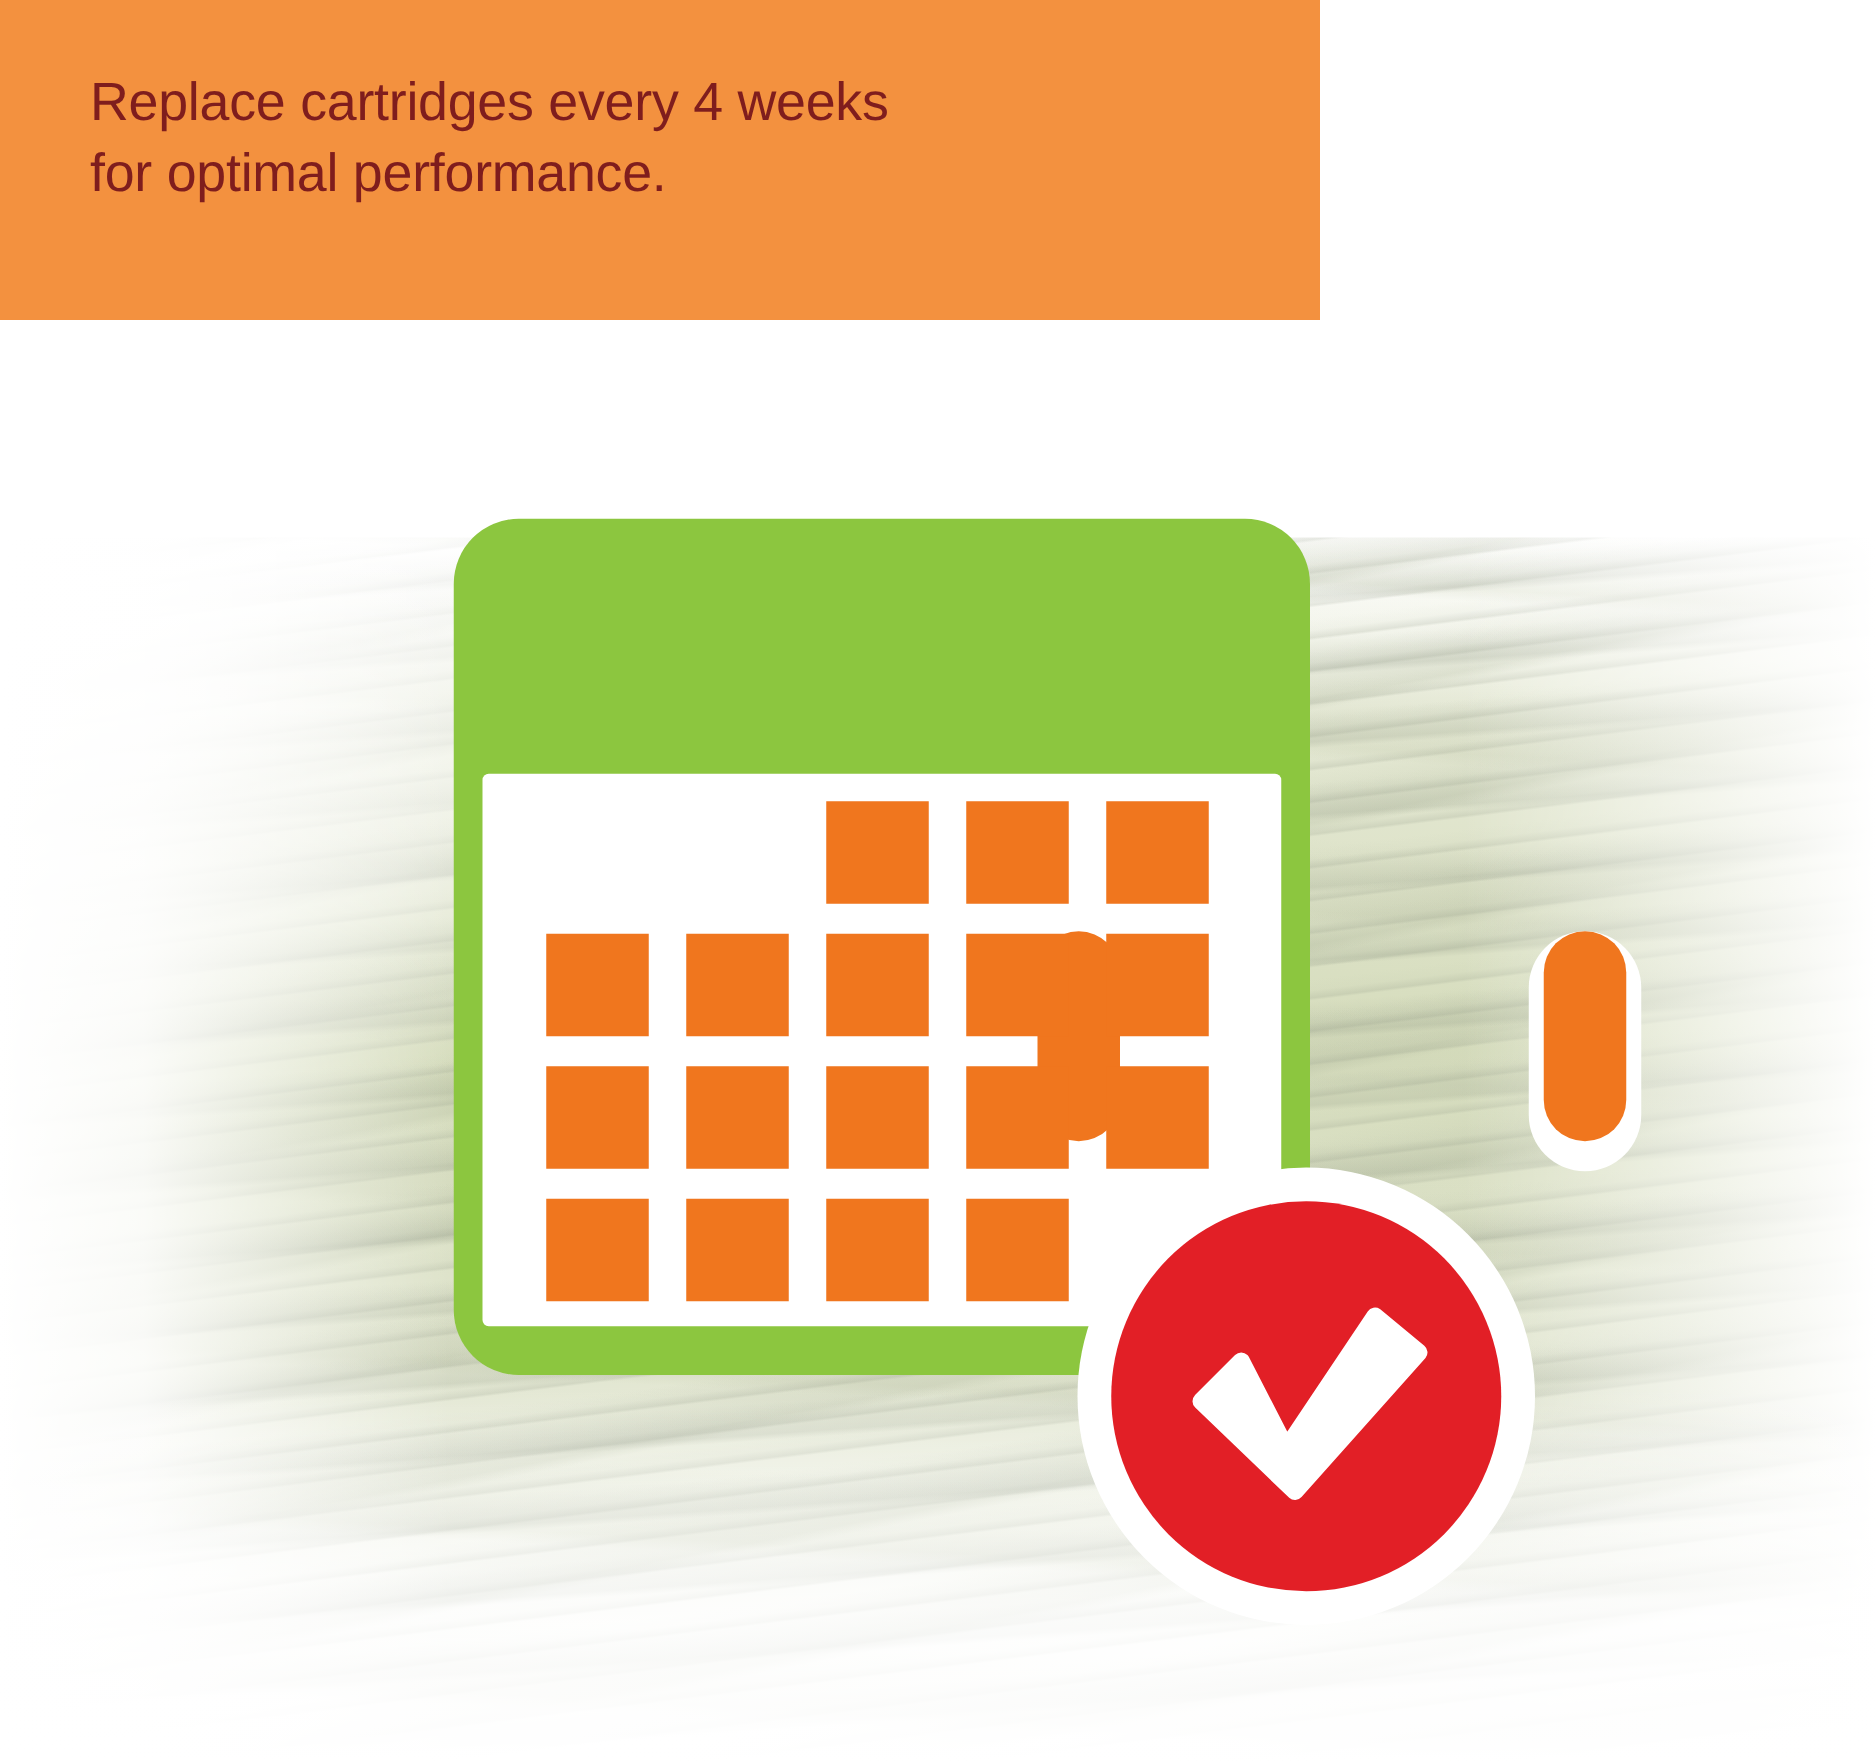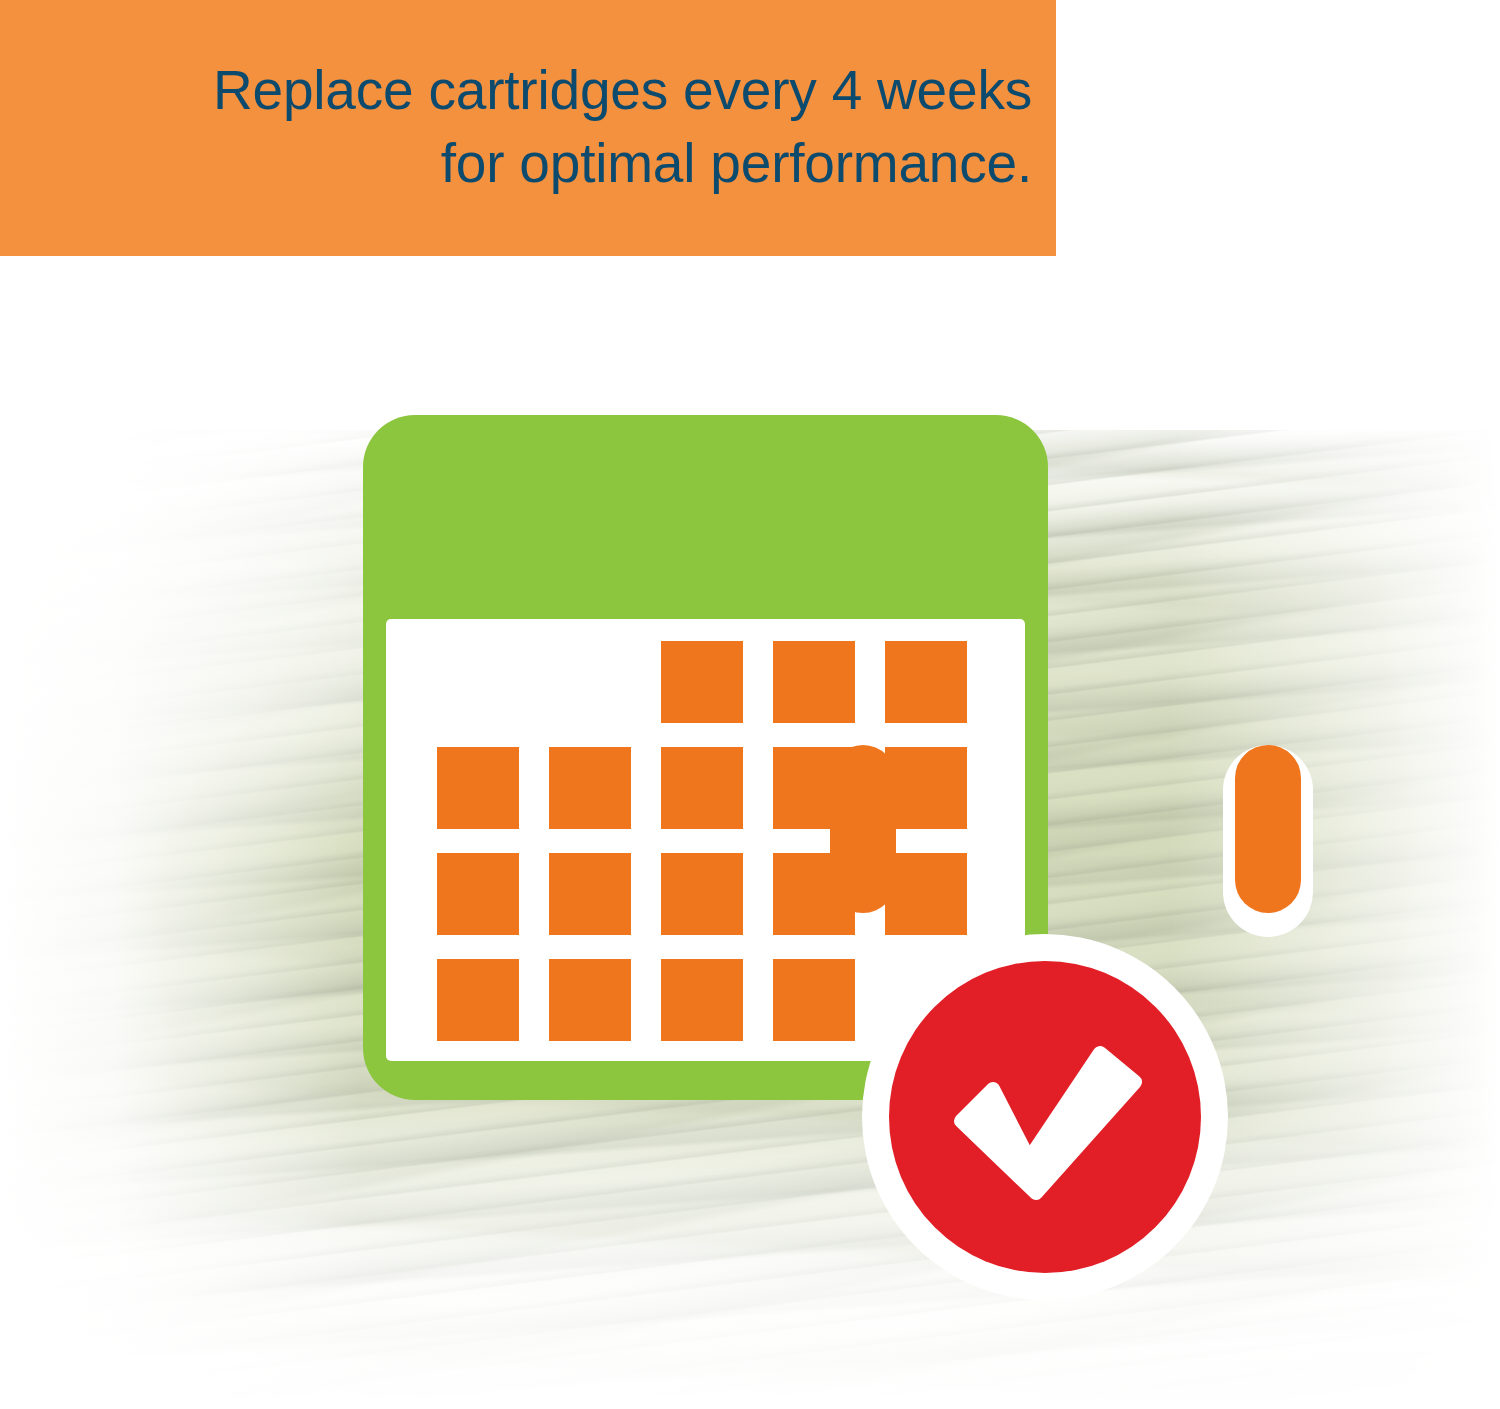--- a/index.html
+++ b/index.html
@@ -111,28 +111,27 @@
     top: 0;
     width: 1056px;
     height: 256px;
     background: #F3913F;
   }
   .banner-text {
     position: absolute;
     left: 72px;
     top: 54px;
     width: 960px;
-    color: #0c4a6e;
+    color: #7f1d1d;
     font-family: "Liberation Sans", sans-serif;
-    font-size: 55px;
+    font-size: 43px;
     line-height: 1.33;
     font-weight: 400;
     letter-spacing: -0.2px;
     white-space: pre-line;
-    text-align: right;
   }
 
   
   .calendar {
     position: absolute;
     left: 363px;
     top: 415px;
     width: 685px;
     height: 685px;
   }

